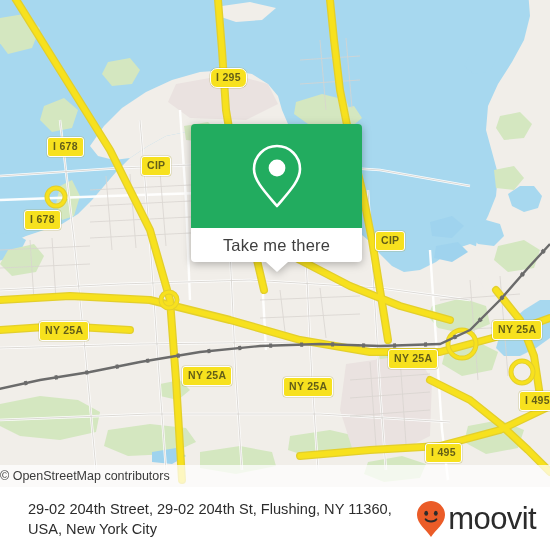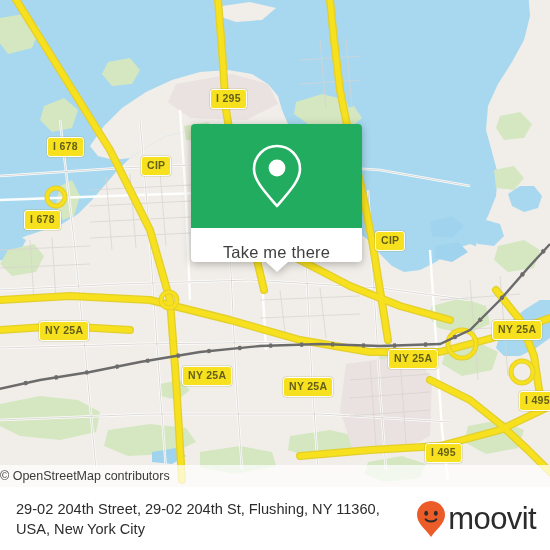--- a/index.html
+++ b/index.html
@@ -82,21 +82,21 @@
     border-radius: 4px 4px 0 0;
     display: flex;
     align-items: center;
     justify-content: center;
   }
   #popup-foot {
     background: #ffffff;
     height: 34px;
     border-radius: 0 0 4px 4px;
     display: flex;
-    align-items: flex-end;
+    align-items: center;
     justify-content: center;
   }
   #popup-label {
     color: #3f3f3f;
     font-family: "Liberation Sans", sans-serif;
     font-size: 16.5px;
     letter-spacing: 0.2px;
     white-space: nowrap;
   }
   #popup-tail {
@@ -120,21 +120,21 @@
     height: 63px;
     background: #ffffff;
     overflow: hidden;
   }
   #footer-inner {
     position: relative;
     height: 100%;
     display: flex;
     align-items: center;
     justify-content: space-between;
-    padding: 0 14px 0 16px;
+    padding: 0 14px 0 28px;
     box-sizing: border-box;
   }
   #address {
     color: #2c2c2c;
     font-family: "Liberation Sans", sans-serif;
     font-size: 14.6px;
     line-height: 20px;
     max-width: 385px;
   }
   #brand {
@@ -342,21 +342,21 @@
         </g>
 
         <path d="M -6,390 L 40,380 L 90,372 L 140,362 L 200,352 L 260,346 L 320,344 L 380,346 L 440,344 L 470,330 L 500,300 L 528,268 L 550,244" stroke="#6b6b6b" stroke-width="2.4" fill="none"></path>
         <g stroke="#6b6b6b" stroke-width="4.2" fill="none" stroke-dasharray="3 28">
           <path d="M -6,390 L 40,380 L 90,372 L 140,362 L 200,352 L 260,346 L 320,344 L 380,346 L 440,344 L 470,330 L 500,300 L 528,268 L 550,244"></path>
         </g>
 
       </g>
     </svg>
 
-    <div class="shield" style="left:210px; top:89px;">I 295</div>
+    <div class="shield" style="left:210px; top:68px;border-radius:7px;">I 295</div>
     <div class="shield" style="left:47px;  top:137px;">I 678</div>
     <div class="shield" style="left:141px; top:156px;">CIP</div>
     <div class="shield" style="left:24px;  top:210px;">I 678</div>
     <div class="shield" style="left:375px; top:231px;">CIP</div>
     <div class="shield" style="left:39px;  top:321px;">NY 25A</div>
     <div class="shield" style="left:492px; top:320px;">NY 25A</div>
     <div class="shield" style="left:182px; top:366px;">NY 25A</div>
     <div class="shield" style="left:388px; top:349px;">NY 25A</div>
     <div class="shield" style="left:283px; top:377px;">NY 25A</div>
     <div class="shield" style="left:519px; top:391px;">I 495</div>

